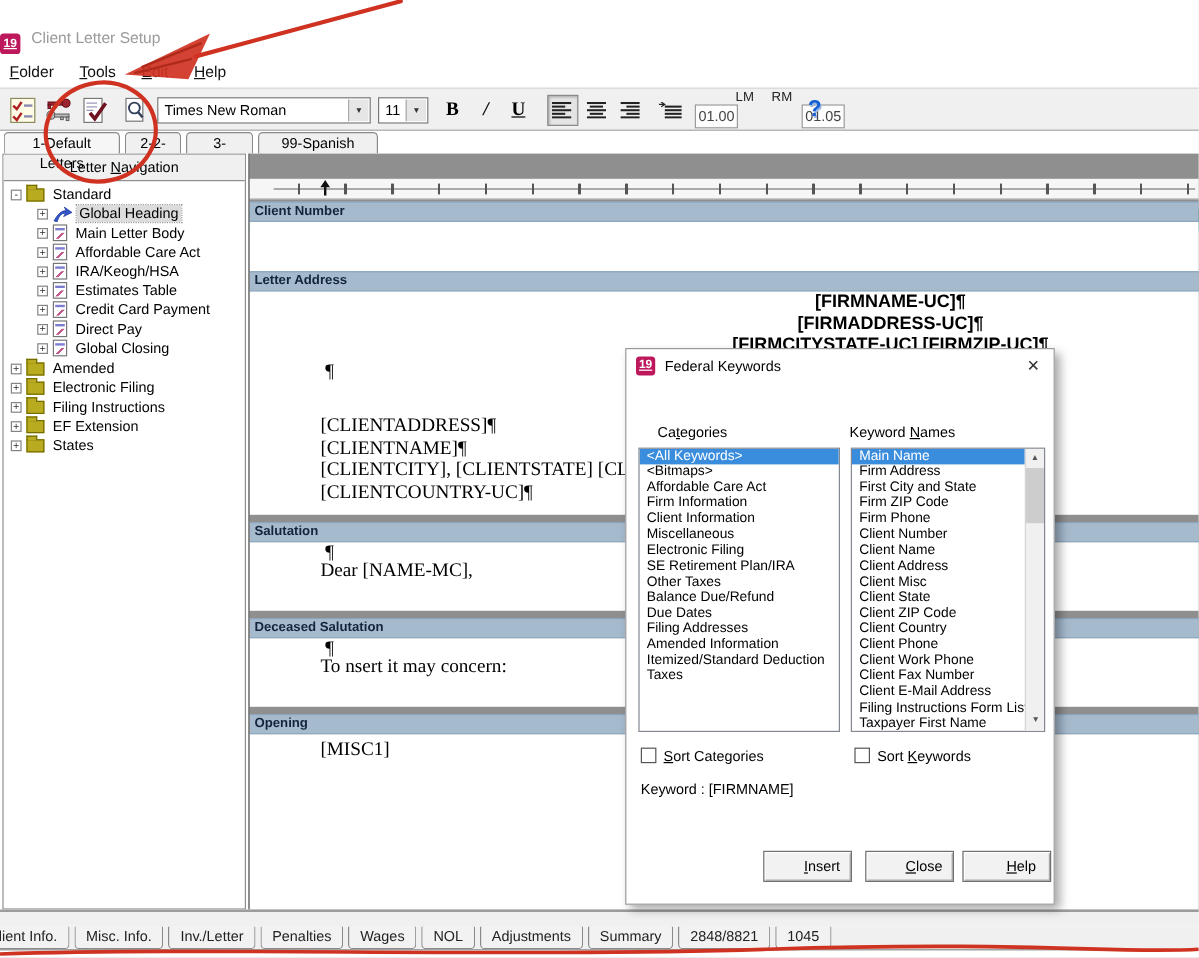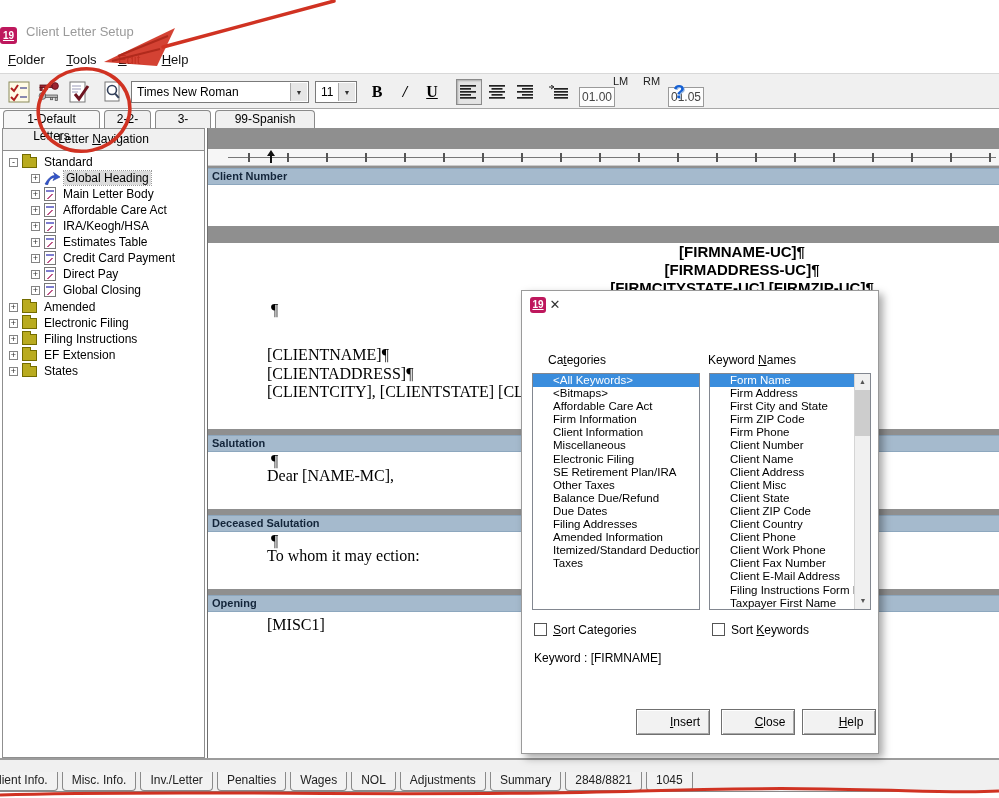--- a/index.html
+++ b/index.html
@@ -79,21 +79,21 @@
   .dialog { left:521px; top:290px; width:358px; height:464px; background:#fff;
     border:1px solid #9a9a9a; box-shadow:4px 4px 8px rgba(0,0,0,.35); z-index:10; }
   .dlg-title { height:27px; display:flex; align-items:center; padding:0 8px; }
   .dlg-title-text { margin-left:8px; font-size:12px; flex:1; }
   .dlg-close { width:18px; text-align:center; font-size:13px; color:#333; }
   .dlg-menu { height:22px; padding-left:10px; font-size:12px; }
   .dlg-menu span { margin-right:22px; }
   .dlg-label { position:absolute; font-size:12px; }
   .listbox { position:absolute; top:82px; height:237px; background:#fff;
     border:1px solid #828790; overflow:hidden; font-size:11.5px; }
-  .li { height:13.1px; line-height:13px; padding-left:20px; white-space:nowrap; }
+  .li { height:13.1px; line-height:13px; padding-left:6px; white-space:nowrap; }
   .li.sel { background:#3a8ddd; color:#fff; }
   .sb { position:absolute; right:0; top:0; bottom:0; width:16px; background:#f0f0f0;
     border-left:1px solid #d5d5d5; }
   .sb-arrow { height:16px; text-align:center; font-size:7px; line-height:16px; color:#555; }
   .sb-thumb { position:absolute; top:16px; left:0; width:16px; height:46px; background:#cdcdcd; }
   .sb-down { position:absolute; bottom:0; width:16px; }
   .checkbox { display:inline-block; width:13px; height:13px; background:#fff;
     border:1px solid #555; vertical-align:-2px; margin-right:6px; }
   .dlg-btn { position:absolute; top:418px; width:74px; height:26px; background:#f2f2f2;
     border:1px solid #707070; box-shadow:inset 1px 1px 0 #fff, inset -1px -1px 0 #a9a9a9;
@@ -345,53 +345,56 @@
     <span style="position:absolute; left:57px; top:1px">
       <svg width="12" height="14" viewBox="0 0 12 14">
           <path d="M6,0 L10,6 L7,6 L7,13 L5,13 L5,6 L2,6 Z" fill="#111"></path>
         </svg>
     </span>
   </div>
 
   <div class="section-header" style="top:40px">Client Number</div>
   <div class="section-body" style="top:57px; height:41px"></div>
 
+  <div class="section-header" style="top:98px">Letter Address</div>
   <div class="section-body" style="top:115px; height:186px">
     <div class="center-firm" style="top:0">[FIRMNAME-UC]¶</div>
     <div class="center-firm" style="top:18px">[FIRMADDRESS-UC]¶</div>
     <div class="center-firm" style="top:36px">[FIRMCITYSTATE-UC] [FIRMZIP-UC]¶</div>
     <div class="serif" style="position:absolute; left:63px; top:58px">¶</div>
     <div class="serif" style="position:absolute; left:59px; top:103px; line-height:18.5px">
+      <div>[CLIENTADDRESS]¶</div>
       <div>[CLIENTNAME]¶</div>
-      <div>[CLIENTADDRESS]¶</div>
       <div>[CLIENTCITY], [CLIENTSTATE] [CLI</div>
+      <div>[CLIENTCOUNTRY-UC]¶</div>
     </div>
   </div>
 
   <div class="section-header" style="top:307px">Salutation</div>
   <div class="section-body" style="top:324px; height:57px">
     <div class="serif" style="position:absolute; left:63px; top:0">¶</div>
     <div class="serif" style="position:absolute; left:59px; top:15px">Dear [NAME-MC],</div>
   </div>
 
   <div class="section-header" style="top:387px">Deceased Salutation</div>
   <div class="section-body" style="top:404px; height:57px">
     <div class="serif" style="position:absolute; left:63px; top:0">¶</div>
-    <div class="serif" style="position:absolute; left:59px; top:15px">To whom it may ection:</div>
+    <div class="serif" style="position:absolute; left:59px; top:15px">To nsert it may concern:</div>
   </div>
 
   <div class="section-header" style="top:467px">Opening</div>
   <div class="section-body" style="top:484px; height:146px">
     <div class="serif" style="position:absolute; left:59px; top:4px">[MISC1]</div>
   </div>
 </div>
 
 <div class="abs dialog">
   <div class="dlg-title">
     <span class="app-icon" style="width:16px;height:16px;line-height:16px">19</span>
+    <span class="dlg-title-text">Federal Keywords</span>
     <span class="dlg-close">✕</span>
   </div>
 
   <div class="dlg-label" style="left:26px; top:62px">Ca<u>t</u>egories</div>
   <div class="dlg-label" style="left:186px; top:62px">Keyword <u>N</u>ames</div>
 
   <div class="listbox" style="left:10px; width:168px">
     <div class="li sel">&lt;All Keywords&gt;</div>
     <div class="li">&lt;Bitmaps&gt;</div>
     <div class="li">Affordable Care Act</div>
@@ -404,21 +407,21 @@
     <div class="li">Balance Due/Refund</div>
     <div class="li">Due Dates</div>
     <div class="li">Filing Addresses</div>
     <div class="li">Amended Information</div>
     <div class="li">Itemized/Standard Deduction</div>
     <div class="li">Taxes</div>
   </div>
 
   <div class="listbox" style="left:187px; width:162px">
     <div style="margin-right:16px">
-      <div class="li sel">Form Name</div>
+      <div class="li sel">Main Name</div>
       <div class="li">Firm Address</div>
       <div class="li">First City and State</div>
       <div class="li">Firm ZIP Code</div>
       <div class="li">Firm Phone</div>
       <div class="li">Client Number</div>
       <div class="li">Client Name</div>
       <div class="li">Client Address</div>
       <div class="li">Client Misc</div>
       <div class="li">Client State</div>
       <div class="li">Client ZIP Code</div>

